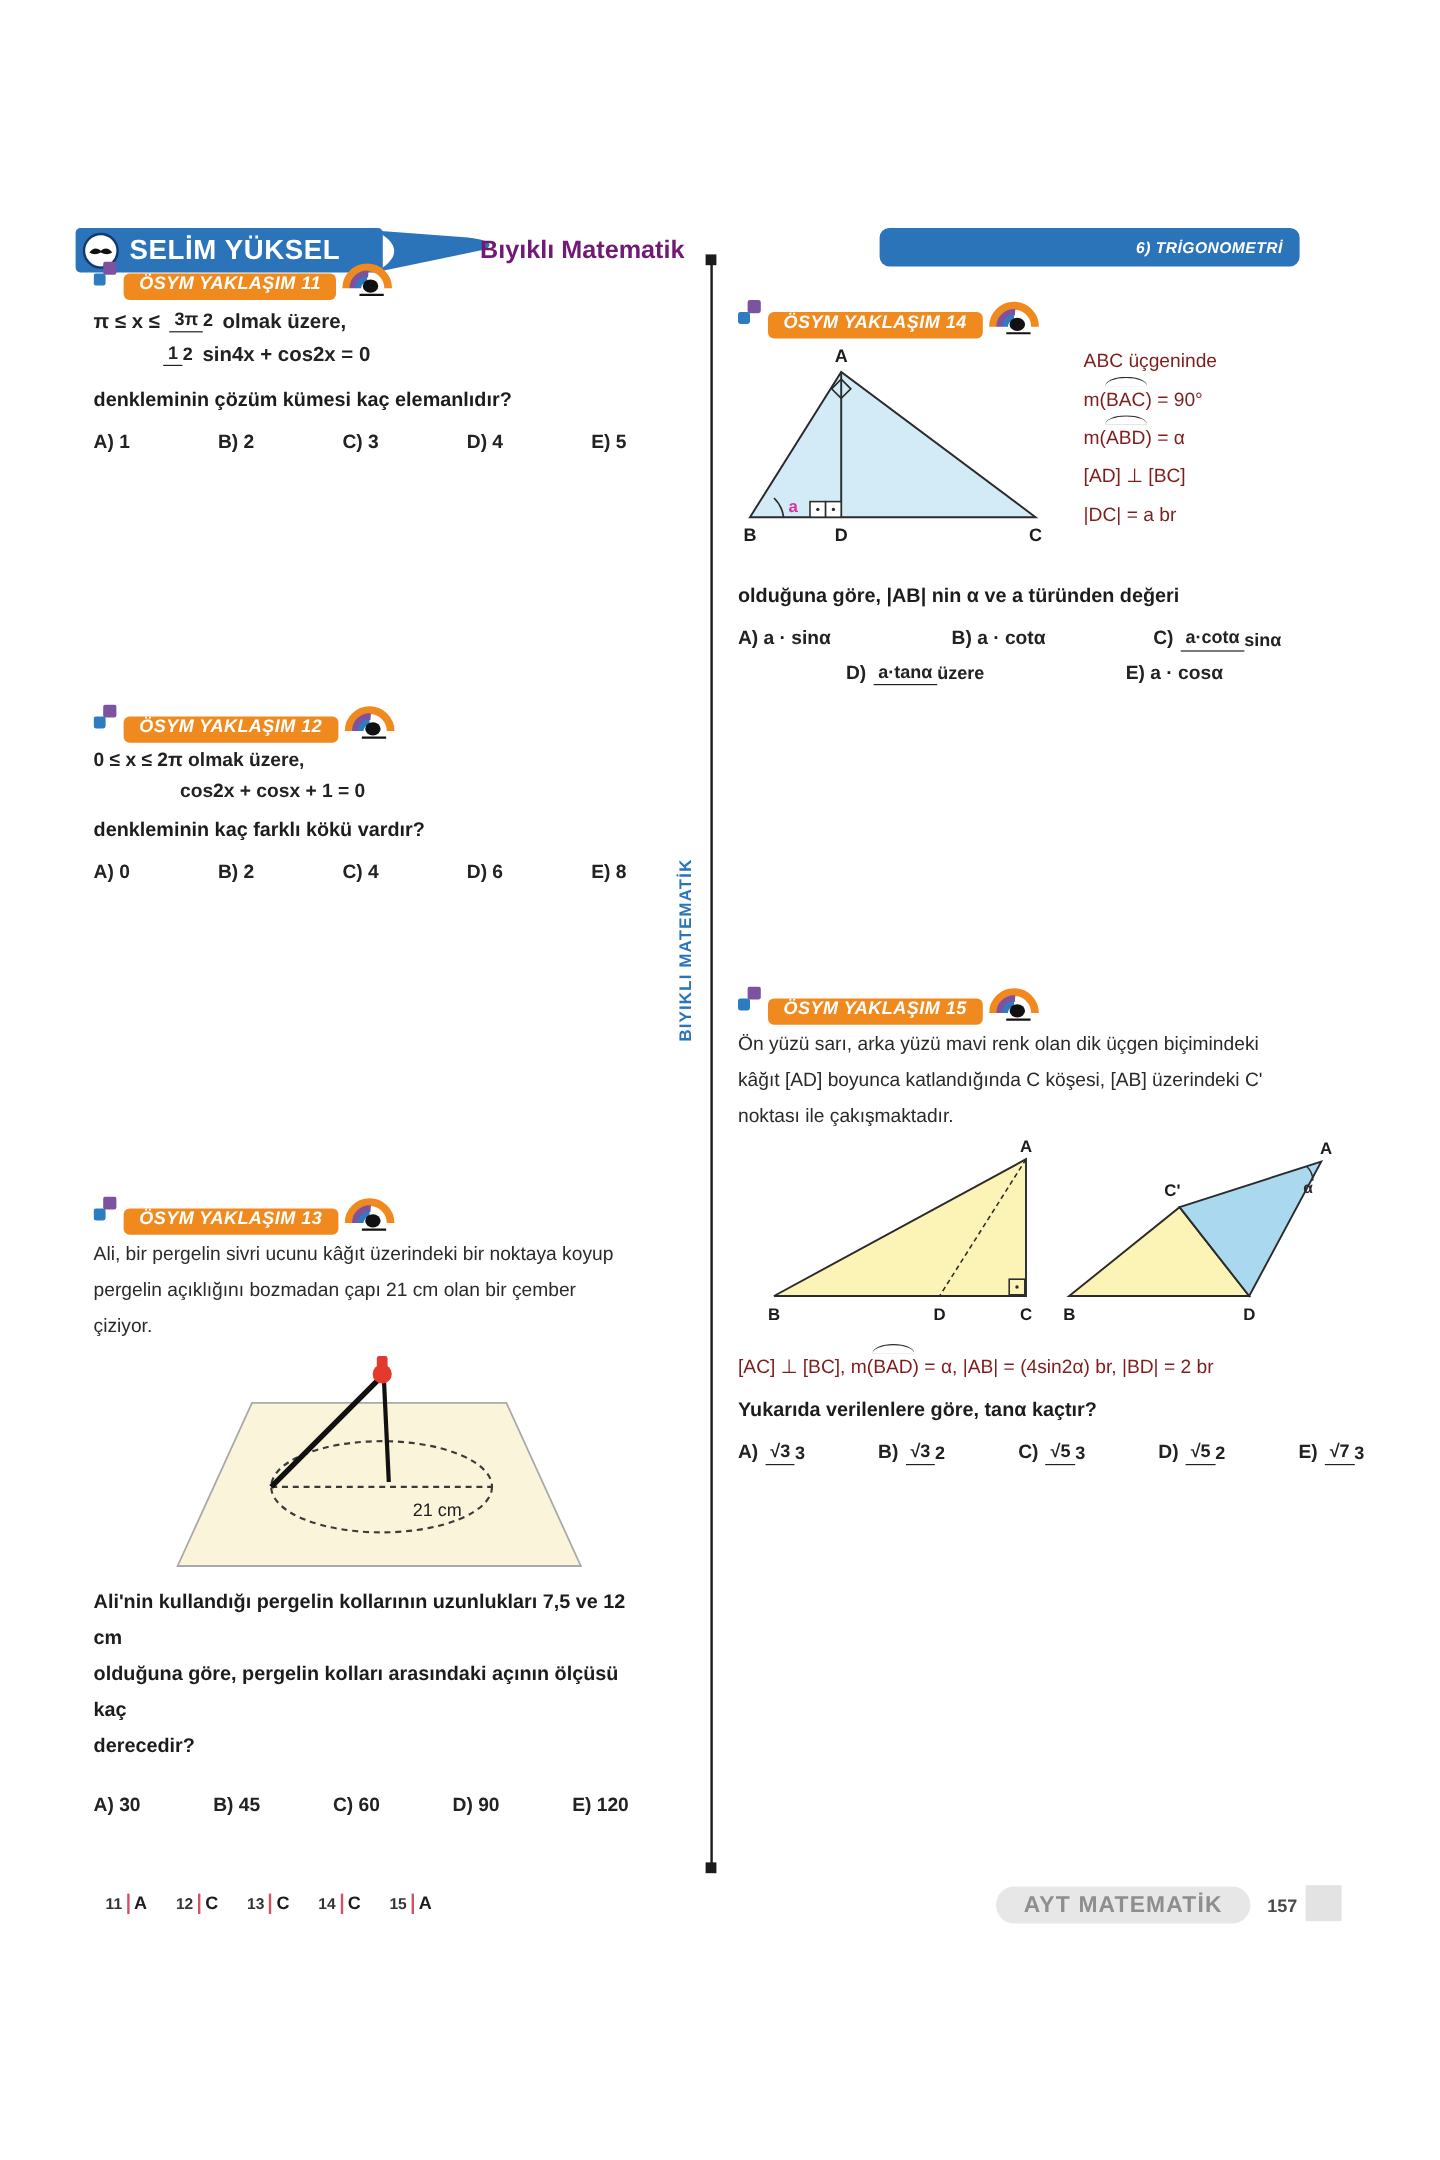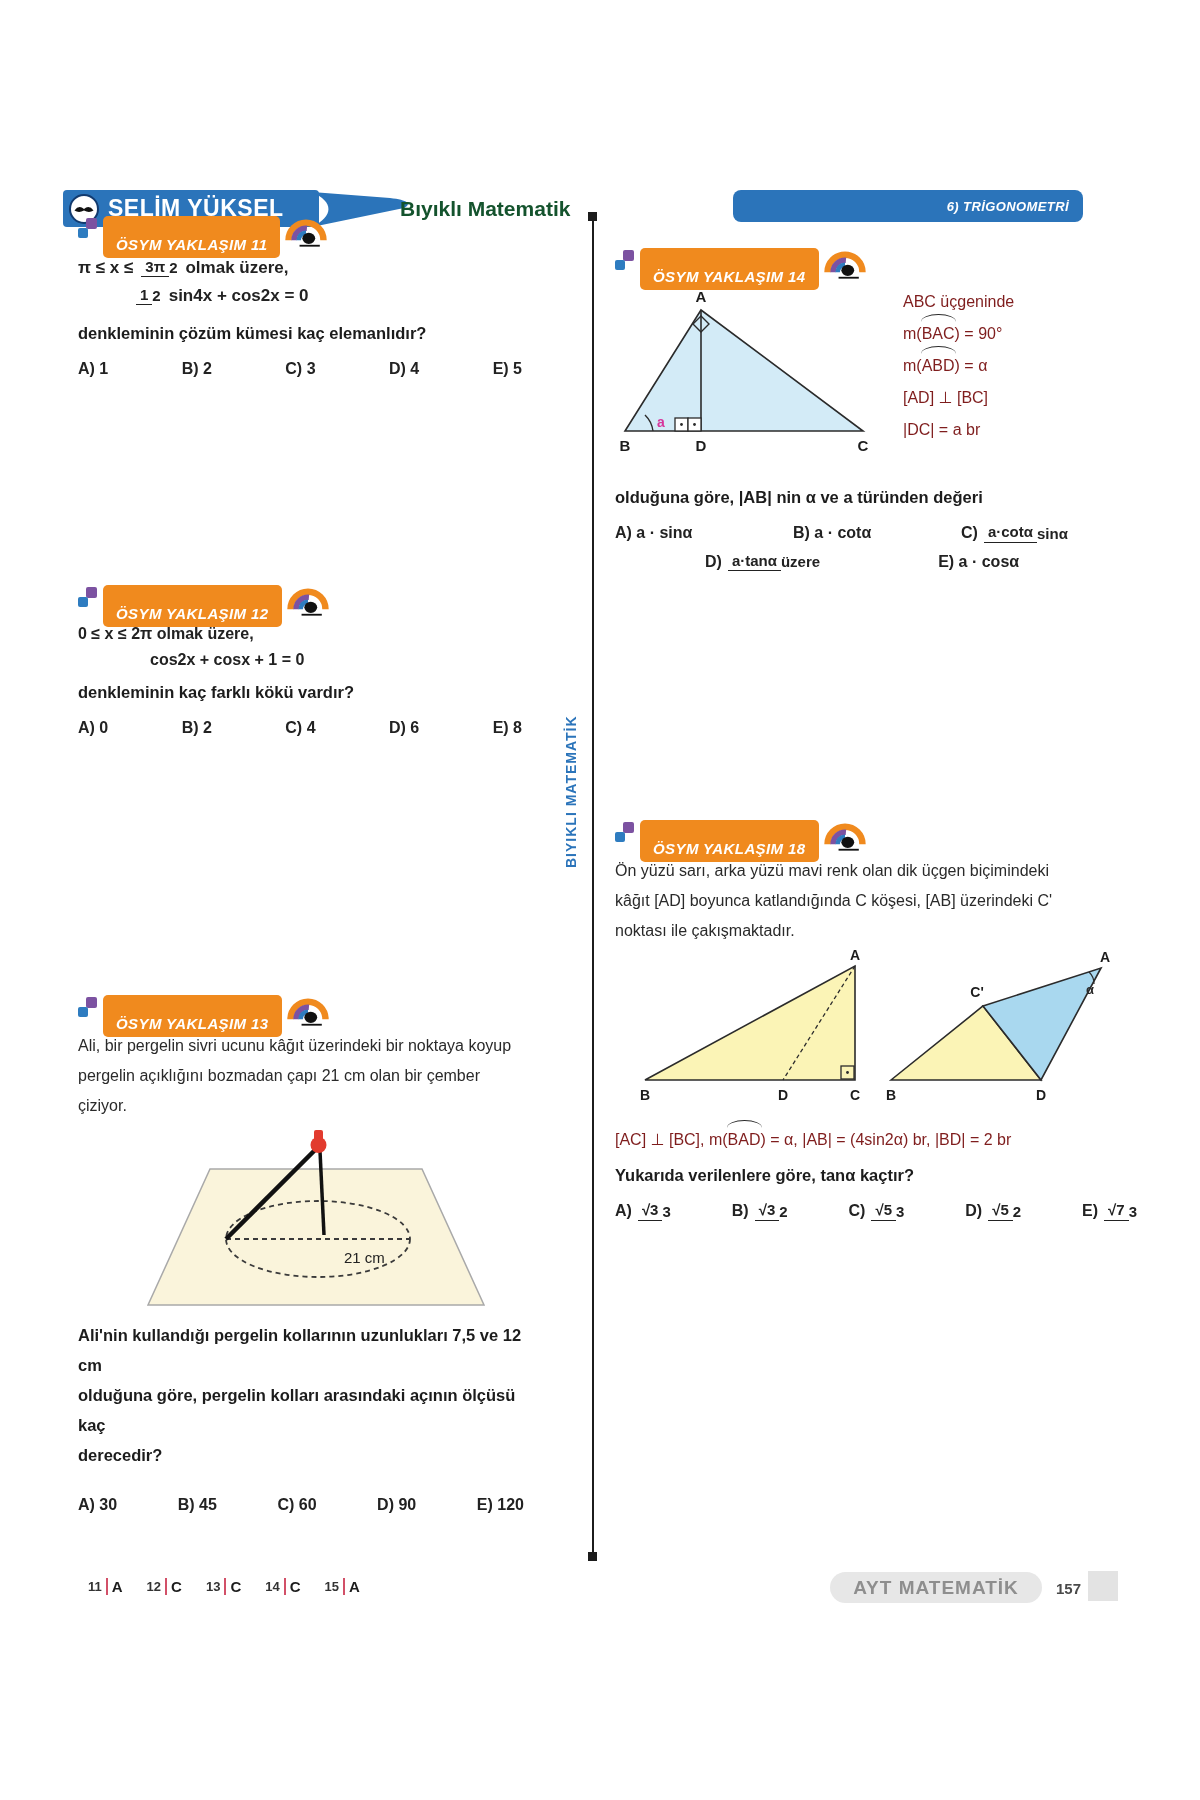--- a/index.html
+++ b/index.html
@@ -6,35 +6,35 @@
   body { font-family:"Liberation Sans", sans-serif; background:#ffffff; }
   .page { position:relative; width:1200px; height:1800px; background:#ffffff; overflow:hidden; color:#2f2f2f; }
 
   
   .hdr-left { position:absolute; left:63px; top:190px; width:256px; height:37px;
     background:#2b74ba; border-radius:4px; display:flex; align-items:center; gap:9px; padding-left:6px; }
   .logo { width:30px; height:30px; border-radius:50%; background:#ffffff; border:2px solid #123a6e;
     display:flex; align-items:center; justify-content:center; flex:none; }
   .brand { color:#ffffff; font-weight:bold; font-size:23px; letter-spacing:.5px; white-space:nowrap; }
   .swoosh { position:absolute; left:312px; top:190px; }
-  .brand-sub { position:absolute; left:400px; top:197px; color:#14532d; font-weight:bold; font-size:21px; white-space:nowrap; }
+  .brand-sub { position:absolute; left:400px; top:197px; color:#701a75; font-weight:bold; font-size:21px; white-space:nowrap; }
   .hdr-right { position:absolute; left:733px; top:190px; width:350px; height:32px; background:#2b74ba;
     border-radius:8px; color:#ffffff; font-weight:bold; font-style:italic; font-size:13px;
     display:flex; align-items:center; justify-content:flex-end; padding-right:14px; letter-spacing:.4px; }
 
   
   .divider { position:absolute; left:592px; top:216px; width:2px; height:1340px; background:#1c1c1c; }
   .divider-cap { position:absolute; left:588px; width:9px; height:9px; background:#1c1c1c; }
   .watermark { position:absolute; left:563px; top:688px; height:180px; color:#2b74ba; font-weight:bold;
     font-size:14px; letter-spacing:1px; writing-mode:vertical-rl; transform:rotate(180deg); white-space:nowrap; }
 
   
   .badge-row { display:flex; align-items:flex-start; gap:5px; height:32px; }
   .badge-pill { background:#f08a1e; color:#ffffff; font-weight:bold; font-style:italic; font-size:15px;
-    padding:20px 13px 5px 13px; border-radius:5px; letter-spacing:.4px; white-space:nowrap; margin-top:2px; }
+    padding:0 13px 5px 13px; border-radius:5px; letter-spacing:.4px; white-space:nowrap; margin-top:14px; }
   .sq-icon { margin-top:4px; }
   .mascot { margin-left:-2px; }
 
   
   .problem { position:absolute; }
   .mathline { font-size:17px; font-weight:bold; color:#222; display:flex; align-items:center; gap:8px; }
   .frac { display:inline-flex; flex-direction:row; align-items:center; vertical-align:middle; line-height:1.1; }
   .frac .num { border-bottom:1.7px solid #222; padding:0 4px 1px 4px; }
   .frac .den { padding-top:1px; }
   .qtext { font-weight:bold; color:#1c1c1c; font-size:16.5px; line-height:30px; }
@@ -259,21 +259,21 @@
       <span style="margin-left:118px;">E) a · cosα</span>
     </div>
   </div>
 
   <div class="problem" style="left:615px; top:818px; width:528px;">
     <div class="badge-row">
       <svg class="sq-icon" width="20" height="22" viewBox="0 0 20 22">
         <rect x="8" y="0" width="11" height="11" rx="2" fill="#7c52a1"></rect>
           <rect x="0" y="10" width="10" height="10" rx="2" fill="#2e7cc0"></rect>
       </svg>
-      <span class="badge-pill">ÖSYM YAKLAŞIM 18</span>
+      <span class="badge-pill">ÖSYM YAKLAŞIM 15</span>
       <svg class="mascot" width="46" height="34" viewBox="0 0 50 36">
         <path d="M6 28 A19 19 0 0 1 44 28" stroke="#f08a1e" stroke-width="7" fill="none"></path>
         <path d="M12 28 A13 13 0 0 1 26 15" stroke="#7c52a1" stroke-width="6" fill="none"></path>
         <path d="M17 28 A8 8 0 0 1 25 20" stroke="#2e7cc0" stroke-width="5" fill="none"></path>
         <ellipse cx="28" cy="26" rx="7" ry="6" fill="#111"></ellipse>
         <path d="M18 34 H40" stroke="#111" stroke-width="2"></path>
       </svg>
     </div>
     <div class="body-text" style="margin-top:6px;">
       <div>Ön yüzü sarı, arka yüzü mavi renk olan dik üçgen biçimindeki</div>

